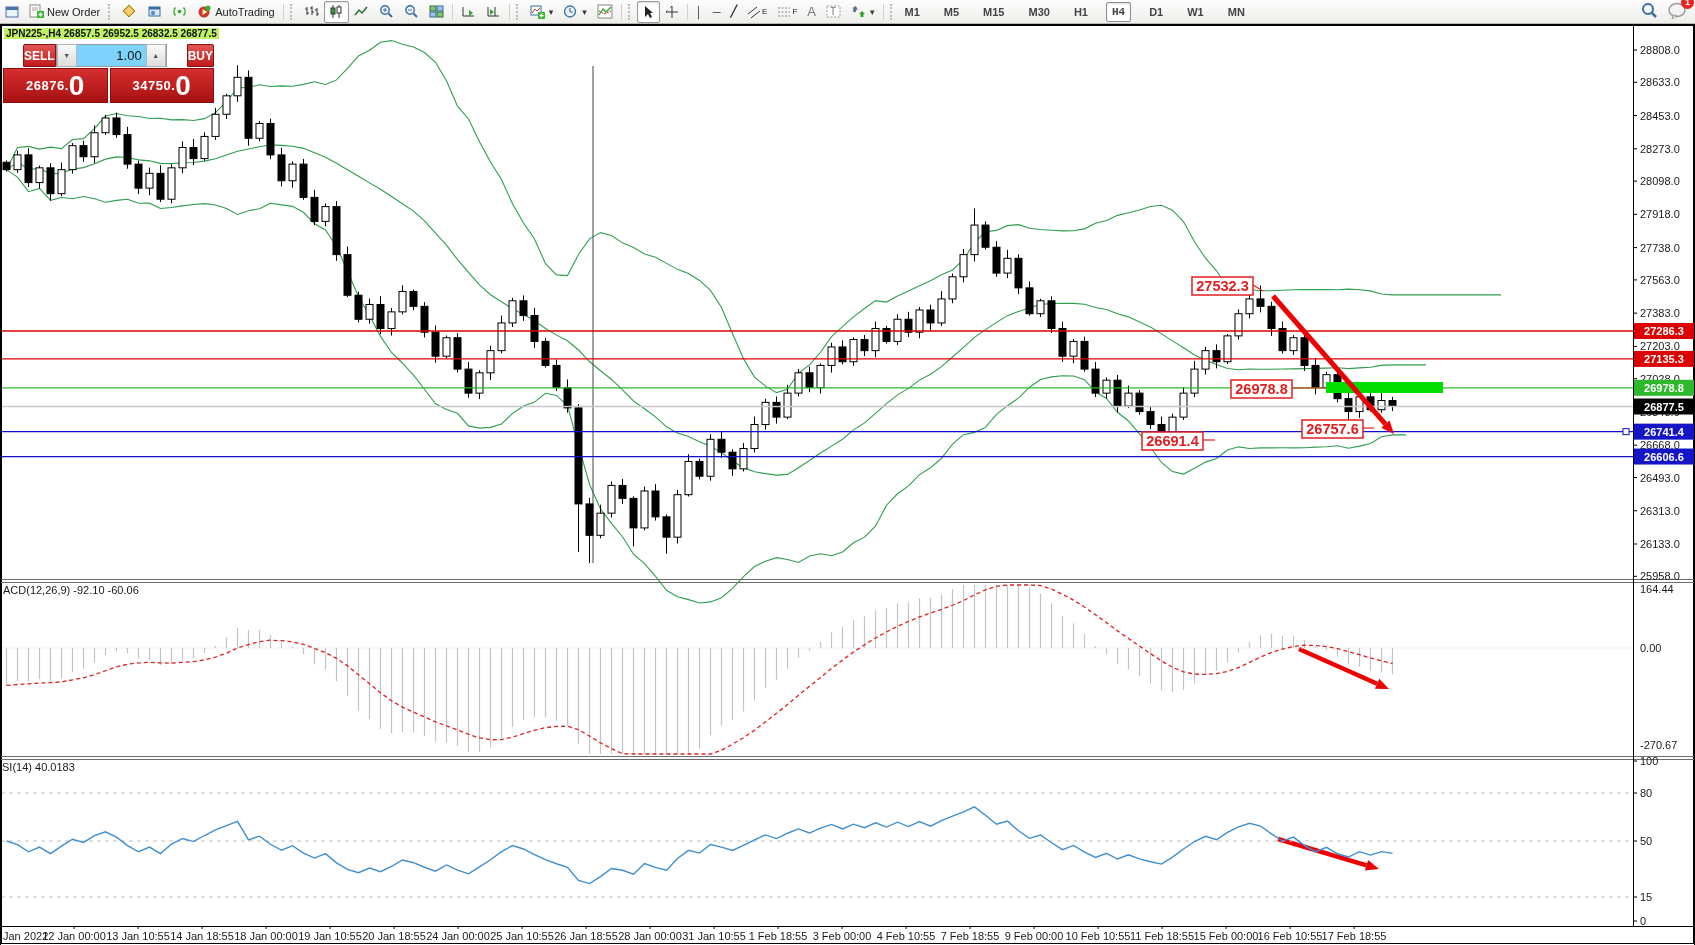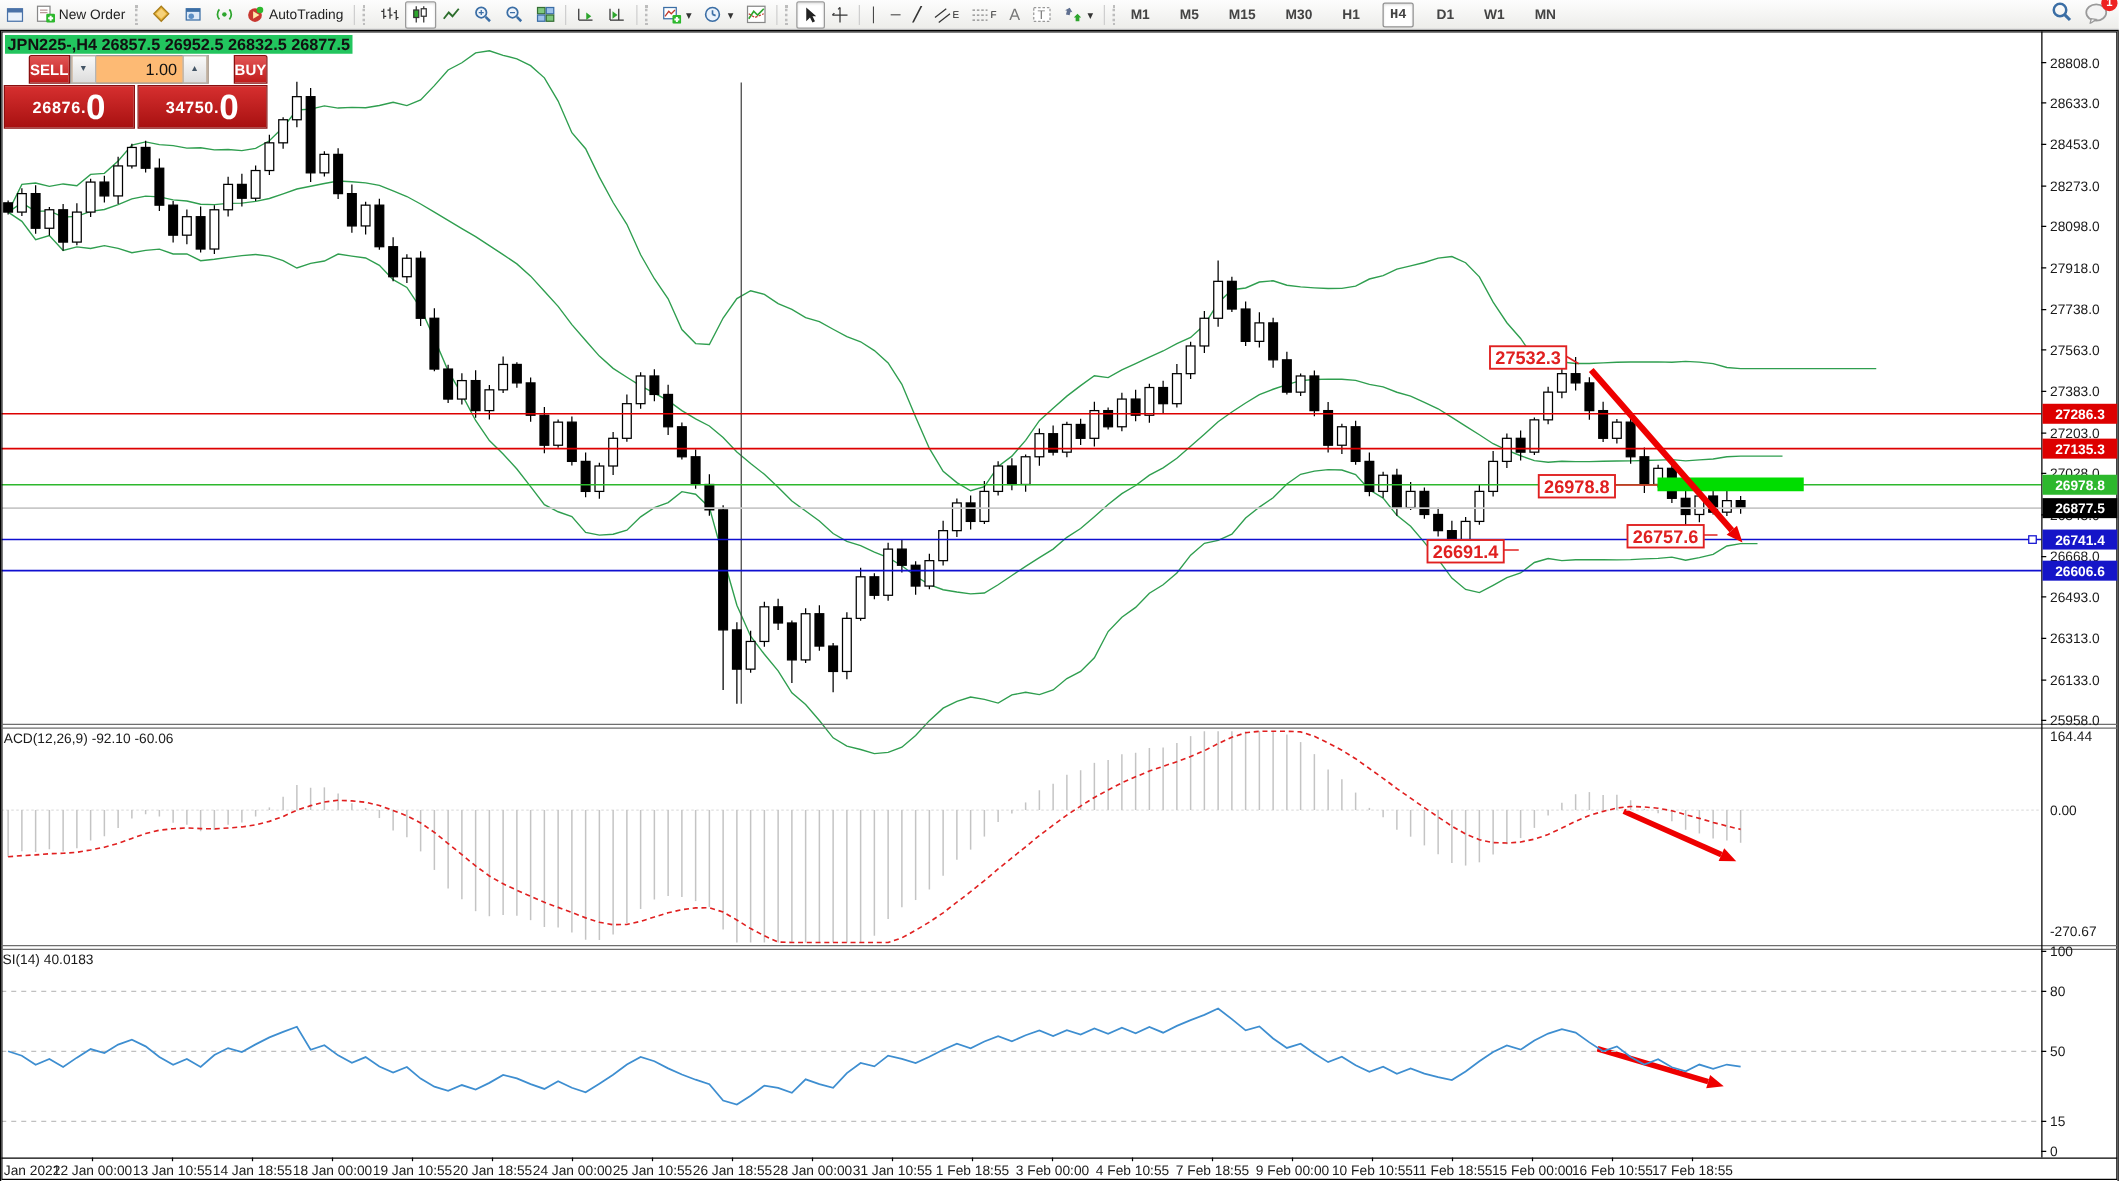--- a/index.html
+++ b/index.html
@@ -12,29 +12,29 @@
   .tb-btn.pressed{background:#fff;border:1px solid #9a9a9a;box-shadow:inset 0 1px 2px #0002;}
   .grip{width:4px;height:16px;border-left:2px dotted #bdbdbd;margin:0 3px;}
   .sep{width:1px;height:16px;background:#cfcfcf;margin:0 3px;}
   .tf-btn{padding:1px 5px;height:16px;line-height:16px;font-weight:bold;color:#444;
     border:1px solid transparent;border-radius:2px;font-size:11px;}
   .tf-btn.active{background:#fff;border:1px solid #8f8f8f;box-shadow:inset 0 1px 2px #0002;font-family:Liberation Mono, monospace;}
   .caret{font-size:9px;color:#333;margin-left:1px;}
   .spacer{flex:1;}
   .chart-window{position:absolute;left:0;top:24px;width:1693px;height:920px;border:1px solid #000;background:#fff;}
   #chart-svg{position:absolute;left:0;top:0;}
-  .chart-title{position:absolute;left:3px;top:3px;font-size:13px;font-weight:bold;color:#111;
-    background:#22c55e;padding:0 2px;z-index:5;}
+  .chart-title{position:absolute;left:3px;top:3px;font-size:10px;font-weight:bold;color:#111;
+    background:#bef264;padding:0 2px;z-index:5;}
   .panel{position:absolute;left:2px;top:19px;width:211px;z-index:6;font-family:"Liberation Sans",sans-serif;}
   .panel-top{display:flex;height:23px;}
   .btn-sell,.btn-buy{background:linear-gradient(#e25555,#c01c1c);color:#fff;font-weight:bold;
     font-size:12px;display:flex;align-items:center;justify-content:center;border:1px solid #8a0f0f;margin-left:20px;}
   .btn-sell{width:34px;border-radius:2px 0 0 0;}
   .btn-buy{flex:1;border-radius:0 2px 0 0;}
-  .stepper{width:122px;background:#fdba74;border:1px solid #999;display:flex;align-items:center;}
+  .stepper{width:122px;background:#7dd3fc;border:1px solid #999;display:flex;align-items:center;}
   .step-btn{width:18px;height:100%;background:linear-gradient(#fafafa,#dcdcdc);border:1px solid #b5b5b5;
     display:flex;align-items:center;justify-content:center;font-size:7px;color:#456;}
   .vol{flex:1;text-align:right;padding-right:4px;font-size:13px;color:#111;}
   .panel-prices{display:flex;height:35px;margin-top:1px;gap:2px;}
   .price-box{flex:1;background:linear-gradient(#d62f2f,#a81111);color:#fff;display:flex;
     align-items:center;justify-content:center;border:1px solid #8a0f0f;}
   .price-main{font-size:13px;font-weight:bold;letter-spacing:0.5px;}
   .price-big{font-size:28px;font-weight:bold;line-height:26px;}
   .search-chat{display:flex;align-items:center;gap:10px;margin-right:8px;}
   .badge{position:absolute;top:-6px;right:-7px;background:#e22;color:#fff;border-radius:8px;

